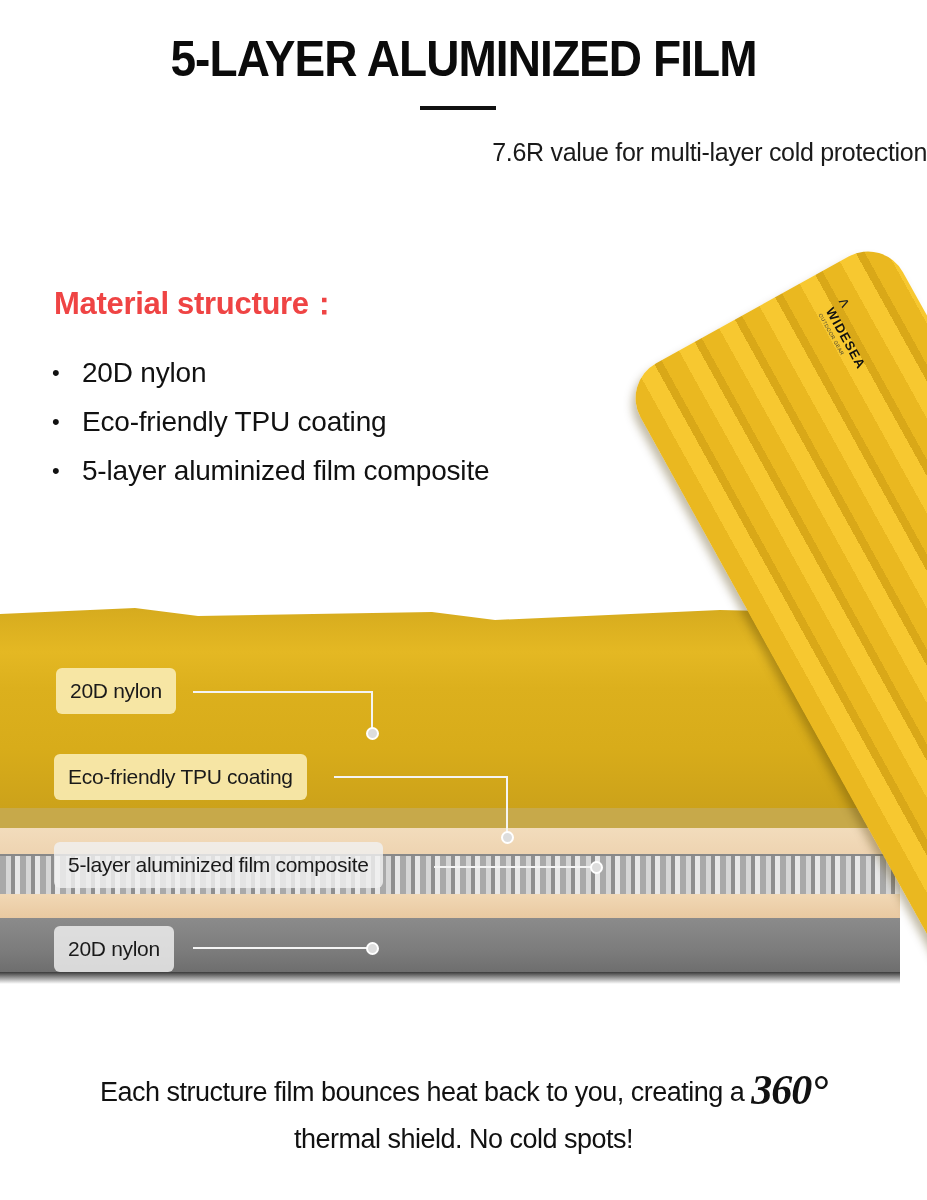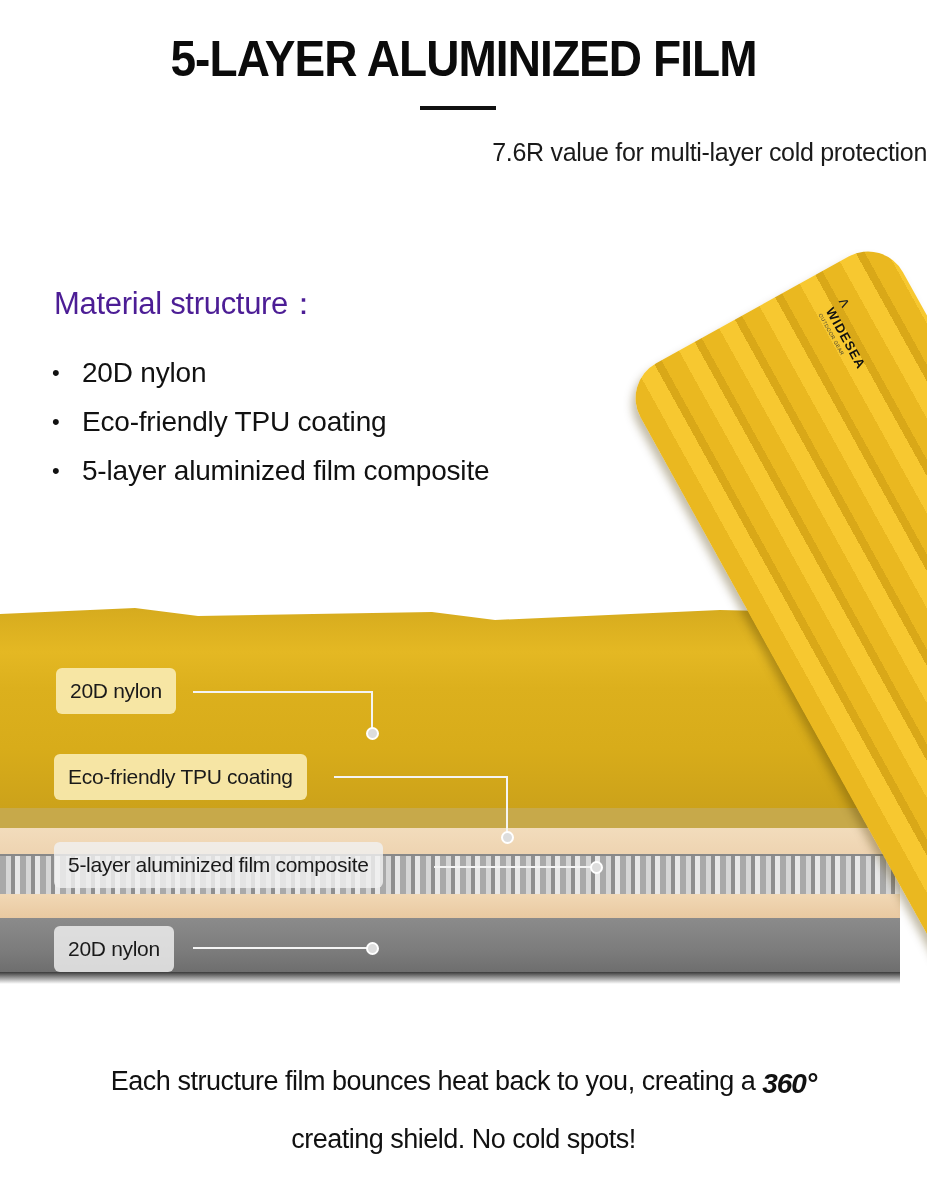--- a/index.html
+++ b/index.html
@@ -4,21 +4,21 @@
 <style>
   html, body { margin:0; padding:0; background:#ffffff; }
   body { width:927px; height:1200px; position:relative; overflow:hidden;
          font-family:"Liberation Sans", "DejaVu Sans", sans-serif; color:#111; }
   .title { position:absolute; top:30px; left:0; width:927px; text-align:center;
            font-size:50px; font-weight:bold; letter-spacing:-1px; color:#0b0b0b;
            transform:scaleX(0.92); }
   .divider { position:absolute; top:106px; left:420px; width:76px; height:4px; background:#111; }
   .subtitle { position:absolute; top:138px; left:0; width:927px; text-align:right;
               font-size:25px; color:#1a1a1a; letter-spacing:-0.3px; }
-  .material-heading { position:absolute; top:283px; left:54px; font-size:31px; color:#4c1d95; letter-spacing:-0.3px; }
+  .material-heading { position:absolute; top:283px; left:54px; font-size:31px; color:#ef4444; letter-spacing:-0.3px;font-weight:bold; }
   .bullets { position:absolute; top:352px; left:52px; margin:0; padding:0; list-style:none; }
   .bullets li { font-size:28px; height:49px; line-height:42px; color:#111; display:flex; letter-spacing:-0.2px; }
   .bullets .dot { width:30px; display:inline-block; font-size:22px; }
 
   
   .xsec { position:absolute; left:0; top:600px; width:927px; height:400px; }
   .layer { position:absolute; left:0; width:900px; }
   .yellow-top { top:8px; height:200px;
      background:linear-gradient(180deg,#d6ab1e 0%,#e4b823 22%,#dcb01d 40%,#d8ac1a 70%,#cca21a 100%);
      clip-path:polygon(0 3%,15% 0%,22% 4%,48% 2%,55% 6%,80% 1%,100% 3%,100% 100%,0 100%); }
@@ -43,21 +43,21 @@
 
   .label { position:absolute; height:46px; line-height:46px; padding:0 14px; border-radius:6px;
            font-size:21px; color:#1a1a1a; letter-spacing:-0.3px; white-space:nowrap; }
   .lbl-yellow { background:rgba(248,234,176,.92); }
   .lbl-light { background:rgba(240,240,240,.82); }
   .leader-h { position:absolute; height:2px; background:#f4f4f4; }
   .leader-v { position:absolute; width:2px; background:#f4f4f4; }
   .pin { position:absolute; width:9px; height:9px; border-radius:50%; background:#ddd; border:2px solid #fff; }
 
   .footer-1 { position:absolute; top:1066px; left:0; width:927px; text-align:center; font-size:27px; color:#111; letter-spacing:-0.5px; }
-  .footer-1 .big { font-size:28px; font-weight:bold; font-style:italic; letter-spacing:-1px; vertical-align:-3px; }
+  .footer-1 .big { font-size:42px; font-weight:bold; font-style:italic; letter-spacing:-1px; vertical-align:-3px;font-family:Liberation Serif, serif; }
   .footer-2 { position:absolute; top:1124px; left:0; width:927px; text-align:center; font-size:27px; color:#111; letter-spacing:-0.5px; }
 </style>
 </head>
 <body>
 
 <div class="title">5-LAYER ALUMINIZED FILM</div>
 <div class="divider"></div>
 <div class="subtitle">7.6R value for multi-layer cold protection</div>
 
 <div class="material-heading">Material structure：</div>
@@ -105,13 +105,13 @@
 
 <div class="label lbl-light" style="left:54px;top:842px;">5-layer aluminized film composite</div>
 <div class="leader-h" style="left:434px;top:866px;width:160px;"></div>
 <div class="pin" style="left:590px;top:861px;"></div>
 
 <div class="label lbl-light" style="left:54px;top:926px;">20D nylon</div>
 <div class="leader-h" style="left:193px;top:947px;width:176px;"></div>
 <div class="pin" style="left:366px;top:942px;"></div>
 
 <div class="footer-1"><span>Each structure film bounces heat back to you, creating a </span><span class="big">360°</span></div>
-<div class="footer-2">creating shield. No cold spots!</div>
+<div class="footer-2">thermal shield. No cold spots!</div>
 
 </body></html>

